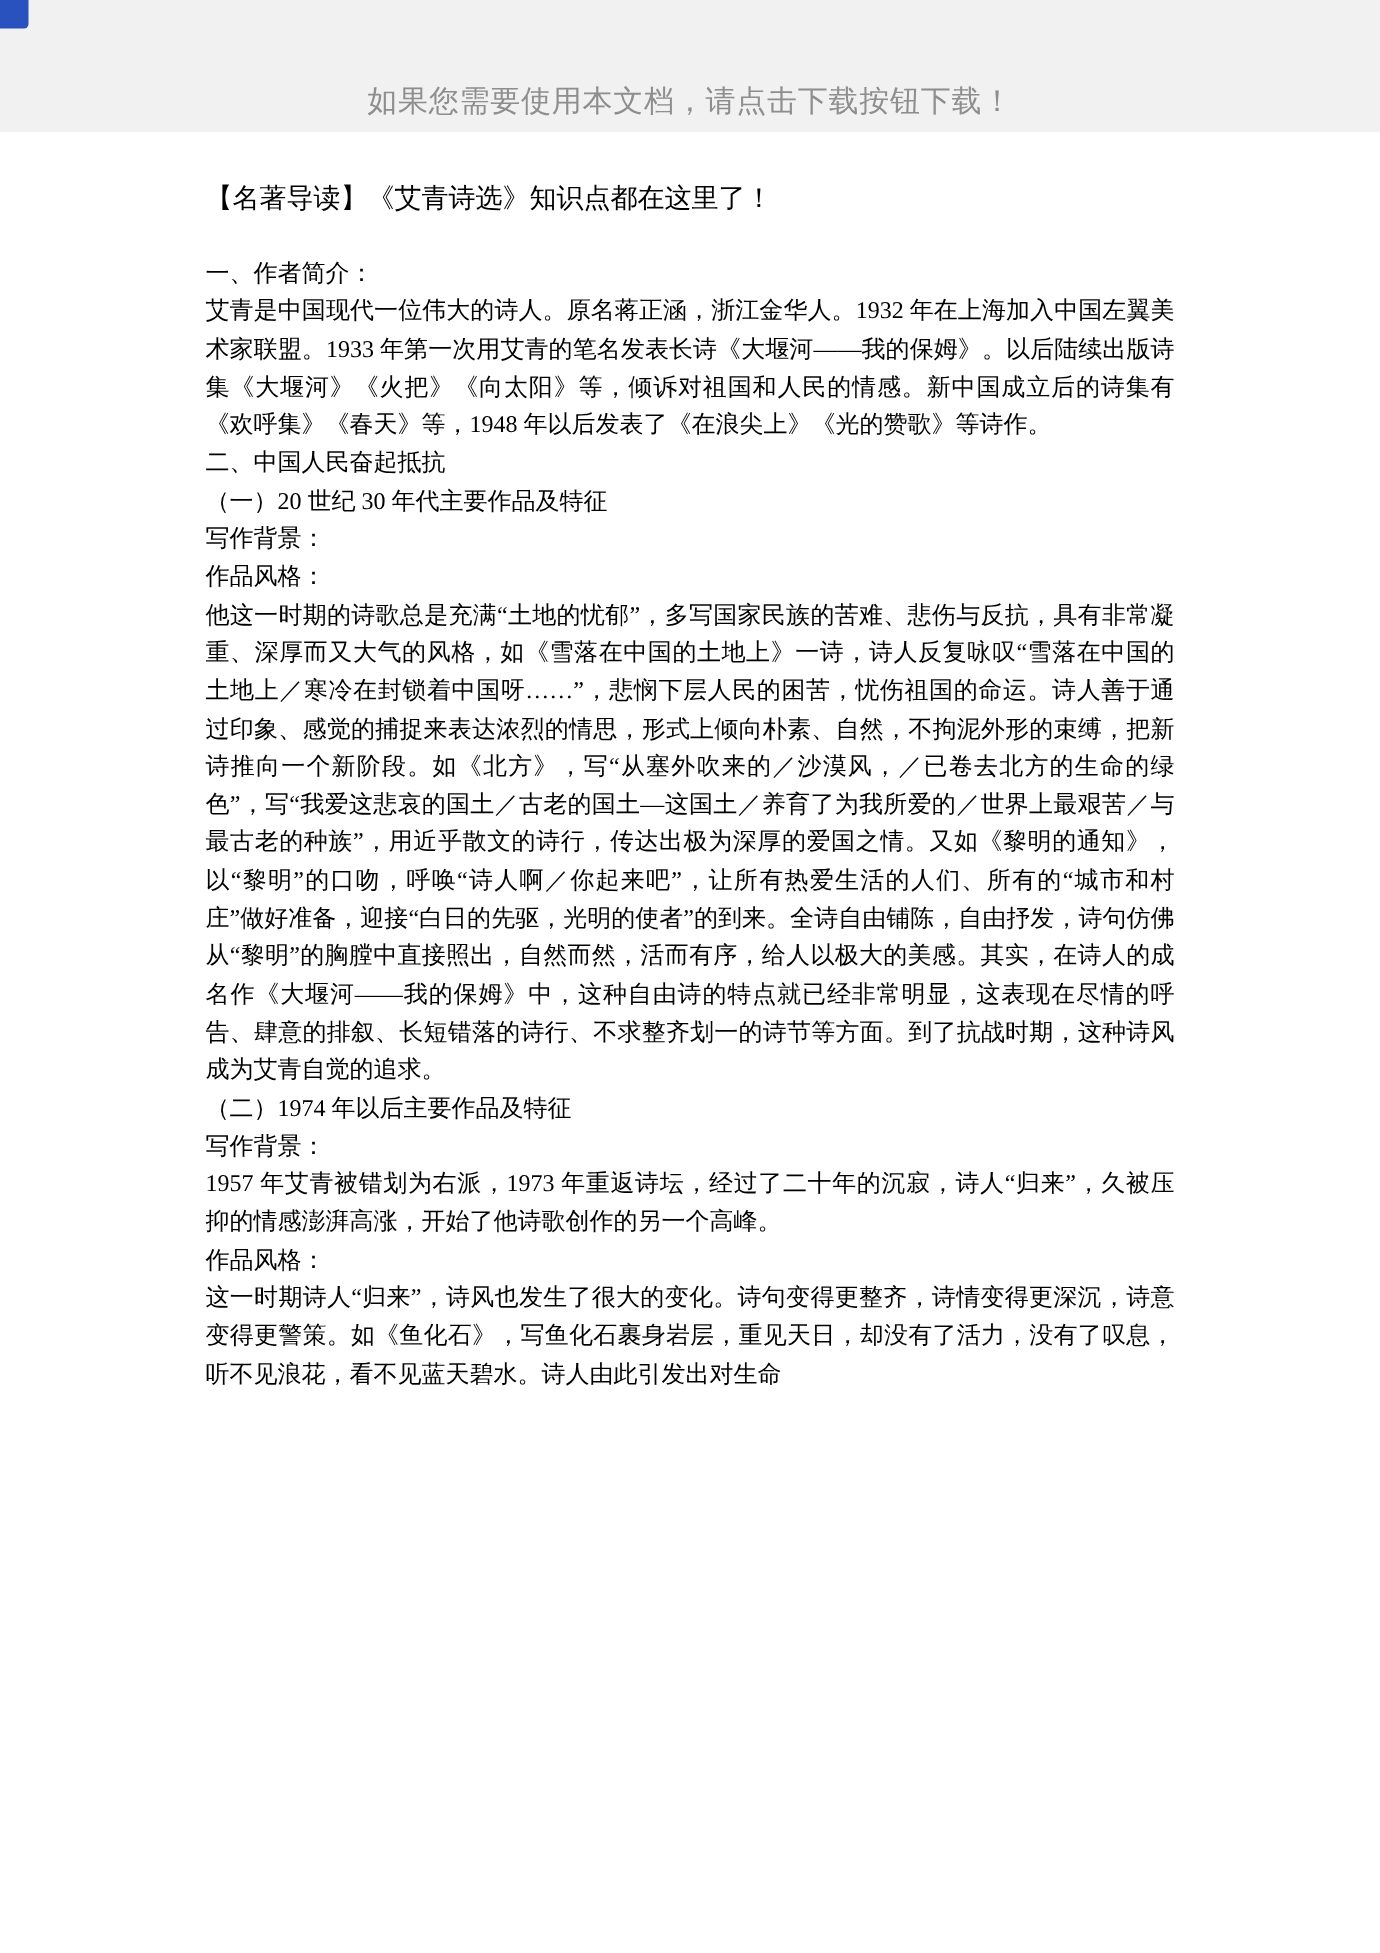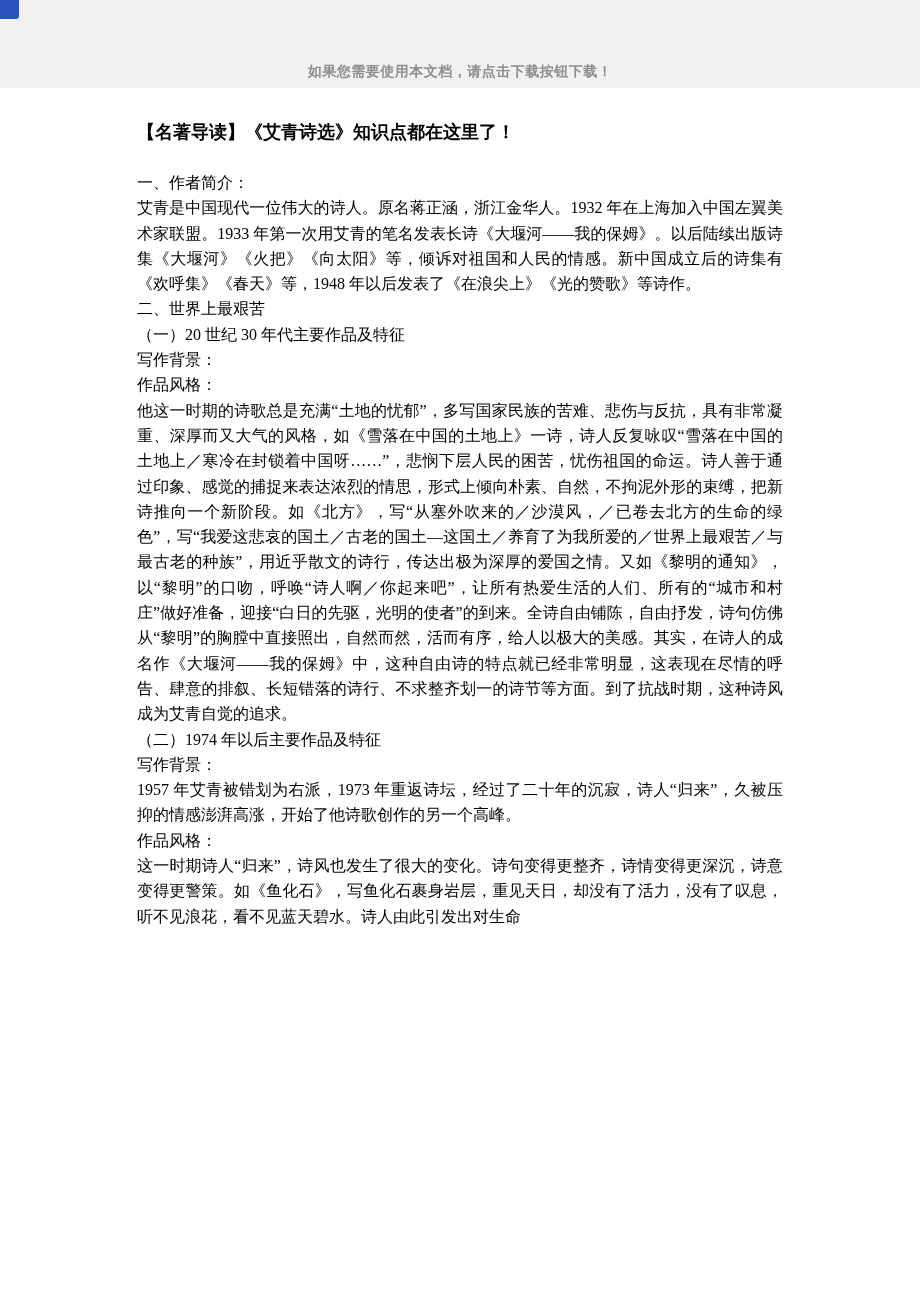--- a/index.html
+++ b/index.html
@@ -16,43 +16,42 @@
     width: 100%;
     height: 88px;
     background: #f1f1f1;
     box-sizing: border-box;
     display: flex;
     align-items: flex-end;
     justify-content: center;
     padding-bottom: 7px;
   }
   .topbar .hint {
-    font-size: 14px;
+    font-size: 20px;
     color: #8e8e8e;
     letter-spacing: 0.5px;
-    font-weight: bold;
   }
   .corner-badge {
     position: absolute;
     top: 0;
     left: 0;
     width: 19px;
     height: 19px;
     background: #2a52be;
     border-bottom-right-radius: 3px;
   }
   .doc-page {
     width: 646px;
     margin: 0 auto;
     padding-top: 32px;
     color: #000000;
   }
   .doc-title {
     font-size: 18px;
-    font-weight: bold;
+    font-weight: normal;
     line-height: 25px;
     margin: 0 0 25px 0;
     text-align: left;
   }
   .doc-body p.para {
     margin: 0;
     padding: 0;
     font-size: 16px;
     line-height: 25.3px;
     text-align: justify;
@@ -66,21 +65,21 @@
   <span class="hint">如果您需要使用本文档，请点击下载按钮下载！</span>
 </div>
 
 <div class="corner-badge"></div>
 
 <div class="doc-page">
   <h1 class="doc-title">【名著导读】《艾青诗选》知识点都在这里了！</h1>
   <div class="doc-body" id="doc-body">
       <p class="para">一、作者简介：</p>
       <p class="para">艾青是中国现代一位伟大的诗人。原名蒋正涵，浙江金华人。1932 年在上海加入中国左翼美术家联盟。1933 年第一次用艾青的笔名发表长诗《大堰河——我的保姆》。以后陆续出版诗集《大堰河》《火把》《向太阳》等，倾诉对祖国和人民的情感。新中国成立后的诗集有《欢呼集》《春天》等，1948 年以后发表了《在浪尖上》《光的赞歌》等诗作。</p>
-      <p class="para">二、世界上最艰苦</p>
+      <p class="para">二、中国人民奋起抵抗</p>
       <p class="para">（一）20 世纪 30 年代主要作品及特征</p>
       <p class="para">写作背景：</p>
       <p class="para">作品风格：</p>
       <p class="para">他这一时期的诗歌总是充满“土地的忧郁”，多写国家民族的苦难、悲伤与反抗，具有非常凝重、深厚而又大气的风格，如《雪落在中国的土地上》一诗，诗人反复咏叹“雪落在中国的土地上／寒冷在封锁着中国呀……”，悲悯下层人民的困苦，忧伤祖国的命运。诗人善于通过印象、感觉的捕捉来表达浓烈的情思，形式上倾向朴素、自然，不拘泥外形的束缚，把新诗推向一个新阶段。如《北方》，写“从塞外吹来的／沙漠风，／已卷去北方的生命的绿色”，写“我爱这悲哀的国土／古老的国土—这国土／养育了为我所爱的／世界上最艰苦／与最古老的种族”，用近乎散文的诗行，传达出极为深厚的爱国之情。又如《黎明的通知》，以“黎明”的口吻，呼唤“诗人啊／你起来吧”，让所有热爱生活的人们、所有的“城市和村庄”做好准备，迎接“白日的先驱，光明的使者”的到来。全诗自由铺陈，自由抒发，诗句仿佛从“黎明”的胸膛中直接照出，自然而然，活而有序，给人以极大的美感。其实，在诗人的成名作《大堰河——我的保姆》中，这种自由诗的特点就已经非常明显，这表现在尽情的呼告、肆意的排叙、长短错落的诗行、不求整齐划一的诗节等方面。到了抗战时期，这种诗风成为艾青自觉的追求。</p>
       <p class="para">（二）1974 年以后主要作品及特征</p>
       <p class="para">写作背景：</p>
       <p class="para">1957 年艾青被错划为右派，1973 年重返诗坛，经过了二十年的沉寂，诗人“归来”，久被压抑的情感澎湃高涨，开始了他诗歌创作的另一个高峰。</p>
       <p class="para">作品风格：</p>
       <p class="para">这一时期诗人“归来”，诗风也发生了很大的变化。诗句变得更整齐，诗情变得更深沉，诗意变得更警策。如《鱼化石》，写鱼化石裹身岩层，重见天日，却没有了活力，没有了叹息，听不见浪花，看不见蓝天碧水。诗人由此引发出对生命</p>
     </div>

